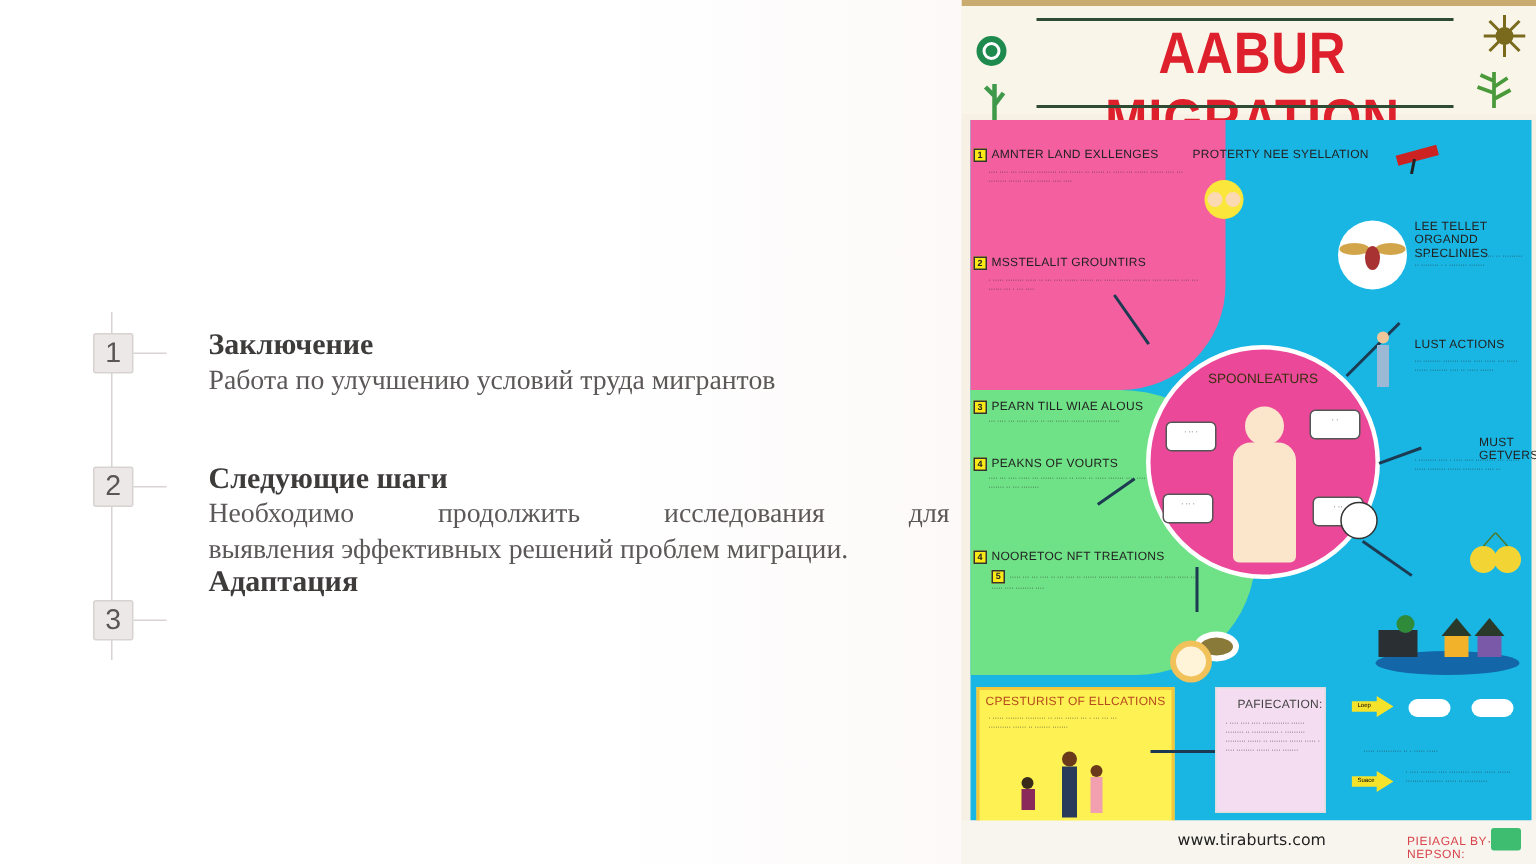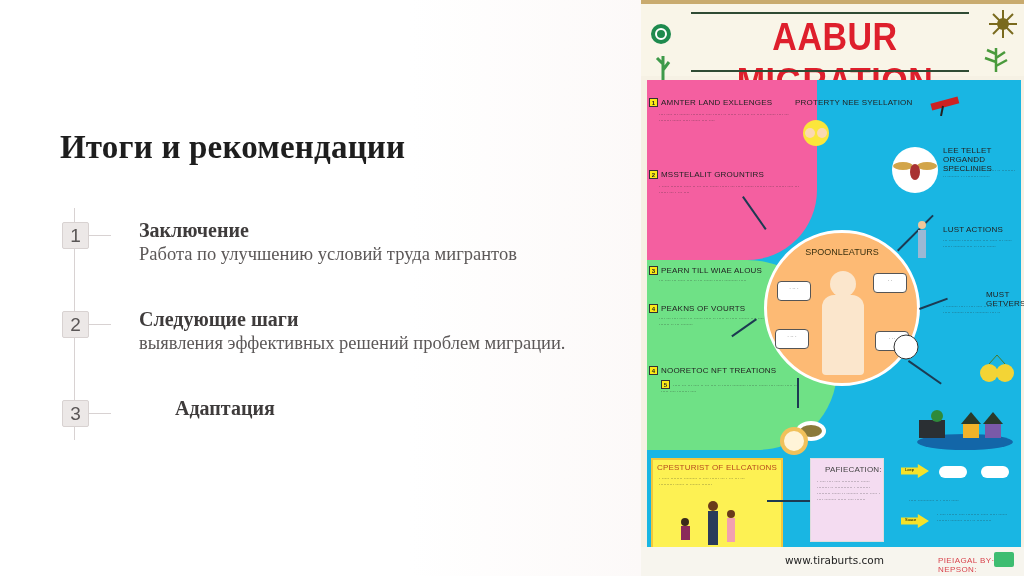--- a/index.html
+++ b/index.html
@@ -66,21 +66,21 @@
   .pink-zone {
     position: absolute; left: 0; top: 0; width: 170px; height: 180px;
     background: #f45fa0; border-radius: 0 0 70px 0;
   }
   .green-zone {
     position: absolute; left: 0; top: 180px; width: 190px; height: 190px;
     background: #6fe186; border-radius: 0 90px 80px 0;
   }
   .sun {
     position: absolute; left: 117px; top: 150px; width: 156px; height: 156px;
-    border-radius: 50%; background: #fdba74; border: 3px solid #fff;
+    border-radius: 50%; background: #ec4899; border: 3px solid #fff;
   }
   .sun-title {
     position: absolute; top: 14px; width: 100%; text-align: center;
     font-family: "Liberation Sans", sans-serif; font-size: 9px; color: #3a3110;
   }
   .figure-head {
     position: absolute; left: 63px; top: 38px; width: 26px; height: 26px; border-radius: 50%;
     background: #fbe6cc;
   }
   .figure-body {
@@ -133,45 +133,45 @@
   .footer-logo {
     position: absolute; left: 353px; top: 5px; width: 20px; height: 15px; background: #3ebd71; border-radius: 2px;
   }
   .spoke { position: absolute; height: 1.5px; background: #1c3a52; transform-origin: 0 0; }
 </style>
 </head>
 <body>
 
 <div class="slide">
 
-  <h1 class="title">Итоги и рекомендации</h1>
 
   <div class="timeline-line"></div>
 
   <div class="step-box" style="top:222px;">1</div>
   <div class="step-tick" style="top:235px;"></div>
   <div class="item" style="top:218px;">
     <div class="item-head">Заключение</div>
     <div class="item-body">
       <span style="display:block">Работа по улучшению условий труда мигрантов</span>
     </div>
   </div>
 
   <div class="step-box" style="top:311px;">2</div>
   <div class="step-tick" style="top:324px;"></div>
   <div class="item justify" style="top:307px;">
     <div class="item-head">Следующие шаги</div>
     <div class="item-body">
+      <span class="l1">Необходимо продолжить исследования для</span>
       <span style="display:block">выявления эффективных решений проблем миграции.</span>
     </div>
   </div>
 
   <div class="step-box" style="top:400px;">3</div>
   <div class="step-tick" style="top:413px;"></div>
-  <div class="item" style="top:396px;margin-left:36px;">
+  <div class="item" style="top:376px;">
     <div class="item-head">Адаптация</div>
   </div>
 
   <div class="poster">
     <div class="poster-topstrip"></div>
     <div class="poster-header">
       <div class="title-rule" style="top:8px;"></div>
       <div class="poster-title">AABUR MIGRATION</div>
       <div class="title-rule" style="top:66px;"></div>
       <svg style="position:absolute;left:8px;top:18px" width="24" height="24">

